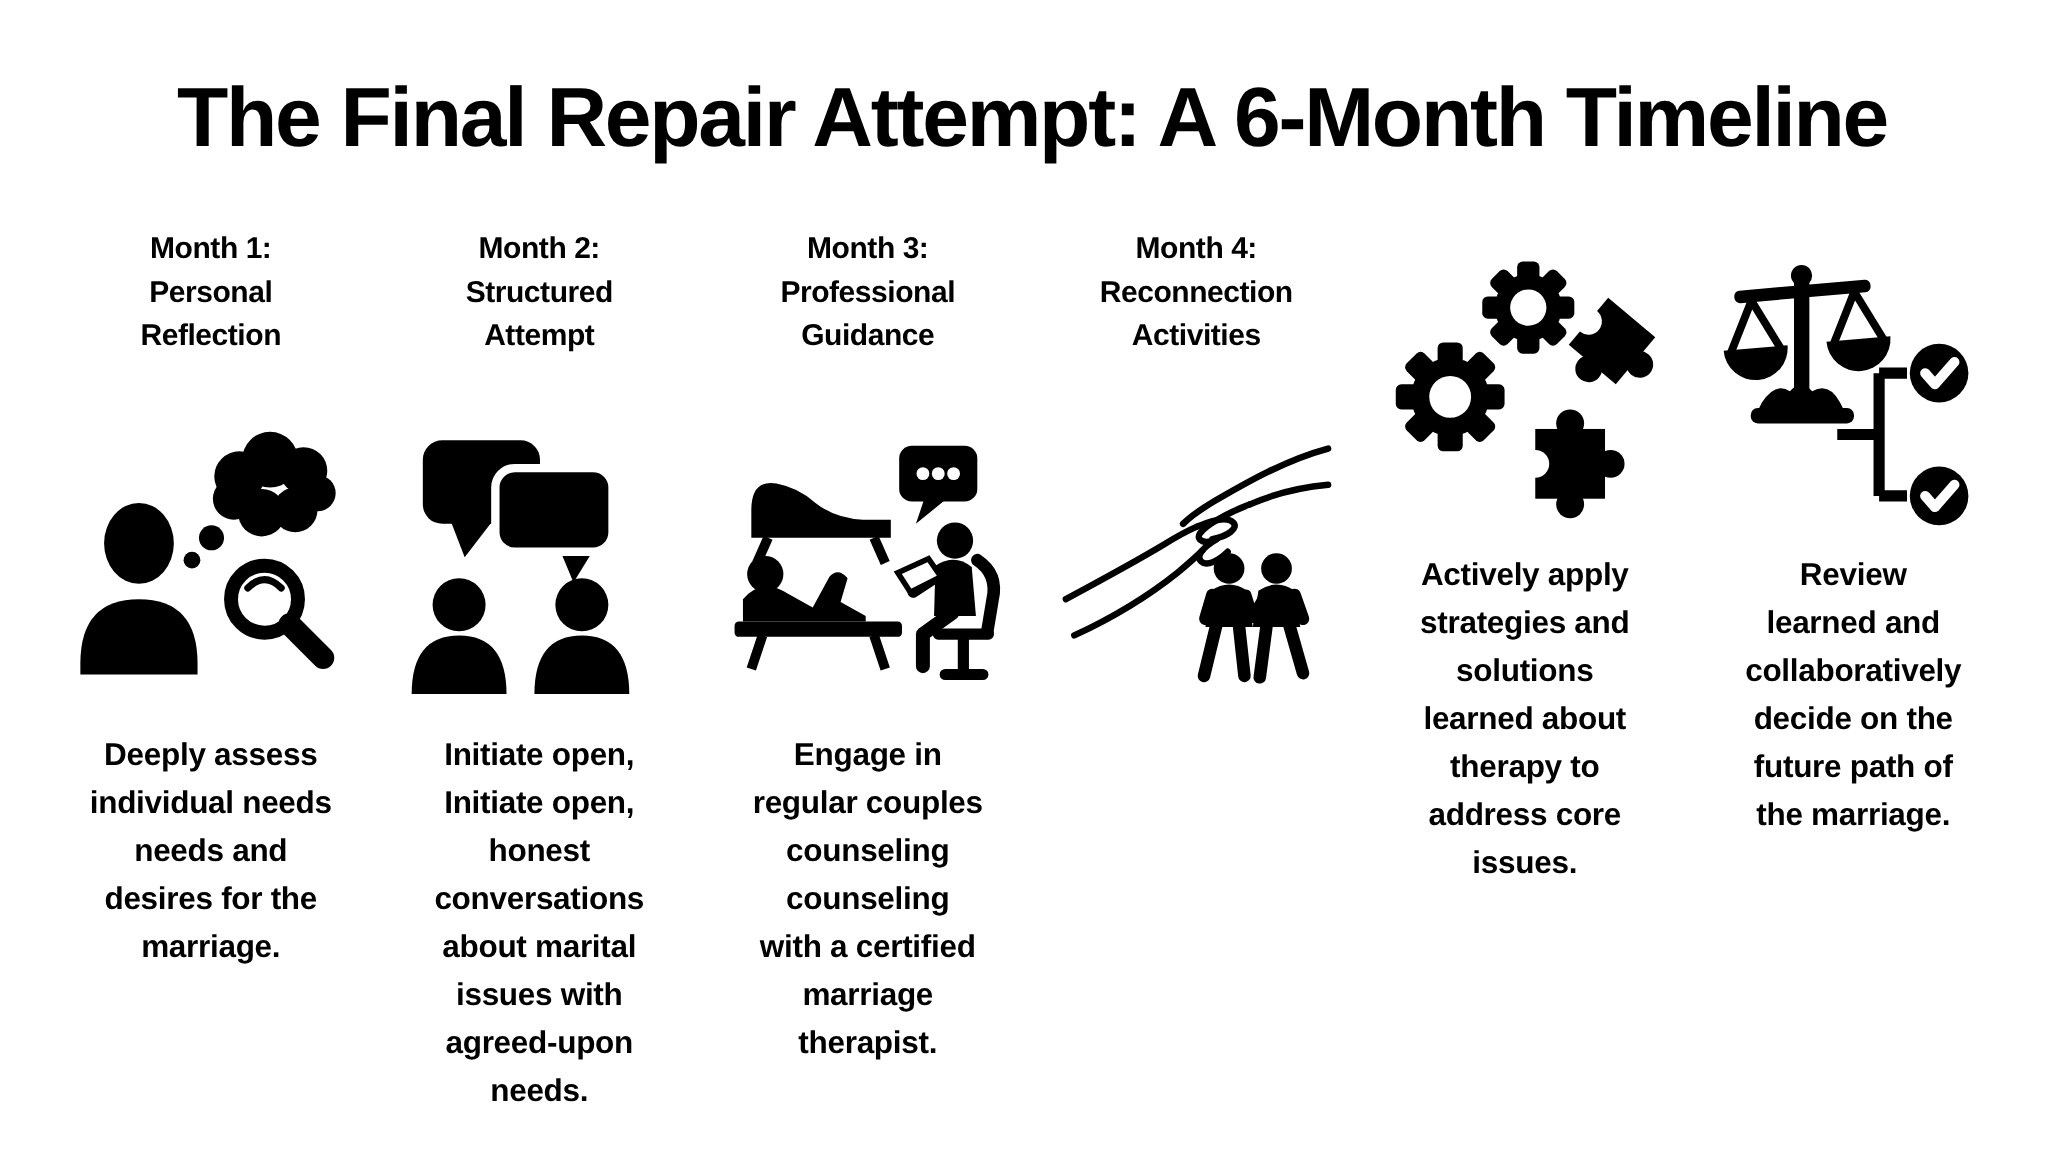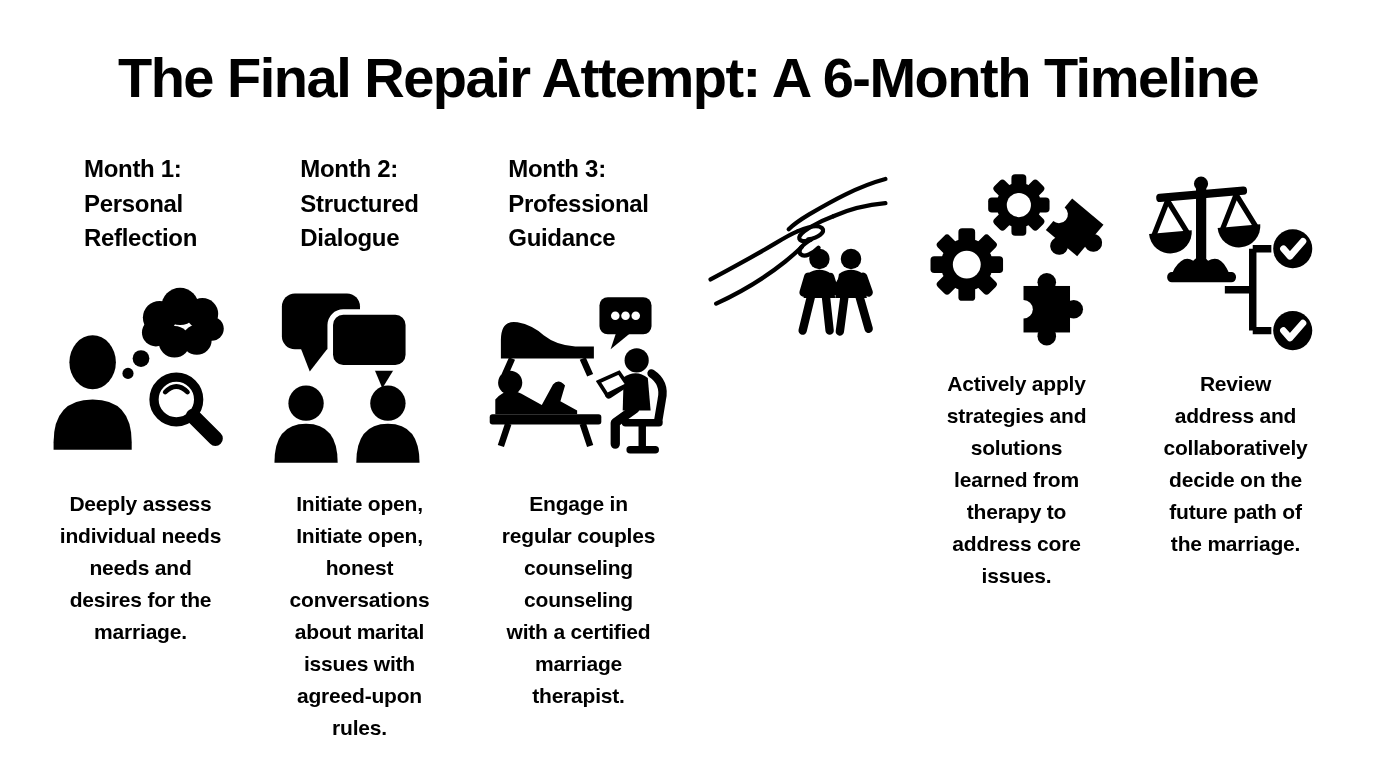--- a/index.html
+++ b/index.html
@@ -12,22 +12,22 @@
     padding-top: 46px; text-align: center;
     font-size: 56px; font-weight: 700; letter-spacing: -1.5px;
     line-height: 1.15; color: #000;
   }
   .grid {
     display: grid; grid-template-columns: repeat(6, 1fr);
     padding: 0 34px; margin-top: 42px; column-gap: 6px;
   }
   .column { display: flex; flex-direction: column; align-items: center; }
   .heading {
-    height: 120px; text-align: left; white-space: pre-line;
-    font-size: 24px; font-weight: 700; line-height: 1.43; letter-spacing: -0.3px;
+    height: 120px; text-align: center; white-space: pre-line;
+    font-size: 20px; font-weight: 700; line-height: 1.43; letter-spacing: -0.3px;
   }
   .iconbox {
     width: 190px; height: 198px; margin-top: 8px;
     display: flex; align-items: center; justify-content: center;
   }
   .iconbox svg { width: 186px; height: 186px; }
   .desc {
     margin-top: 10px; text-align: center; white-space: pre-line;
     font-size: 21px; font-weight: 700; line-height: 1.52; letter-spacing: -0.2px;
   }
@@ -68,41 +68,41 @@
       <div class="desc">Deeply assess
 individual needs
 needs and
 desires for the
 marriage.</div>
     </div>
 
     <div class="column">
       <div class="heading">Month 2:
 Structured
-Dialogue</div>
+Attempt</div>
       <div class="iconbox">
         <svg viewBox="0 0 100 100" aria-hidden="true">
           <path d="M18,33 L23,46 L33,33 Z" fill="#000"></path>
           <rect x="8" y="4" width="42" height="30" rx="7" fill="#000"></rect>
           <path d="M57,43 L62,55 L70,42 Z" fill="#000"></path>
           <rect x="34" y="14" width="42" height="30" rx="7" fill="#000" stroke="#fff" stroke-width="3"></rect>
           <circle cx="21" cy="63" r="9.5" fill="#000"></circle>
           <path d="M4,95 Q4,74 21,74 Q38,74 38,95 Z" fill="#000"></path>
           <circle cx="65" cy="63" r="9.5" fill="#000"></circle>
           <path d="M48,95 Q48,74 65,74 Q82,74 82,95 Z" fill="#000"></path>
         </svg>
       </div>
       <div class="desc">Initiate open,
 Initiate open,
 honest
 conversations
 about marital
 issues with
 agreed-upon
-rules.</div>
+needs.</div>
     </div>
 
     <div class="column">
       <div class="heading">Month 3:
 Professional
 Guidance</div>
       <div class="iconbox">
         <svg viewBox="0 0 100 100" aria-hidden="true">
           <path d="M8,39 L8,29 Q8,18 17,19.5 Q25,21 31,26.5 Q38,32 48,32.5 L58,32.5 L58,39 Z" fill="#000"></path>
           <path d="M14,39 L10,48 M52,39 L56,48" stroke="#000" stroke-width="3.5" fill="none"></path>
@@ -127,20 +127,23 @@
       <div class="desc">Engage in
 regular couples
 counseling
 counseling
 with a certified
 marriage
 therapist.</div>
     </div>
 
     <div class="column">
+      <div class="heading">Month 4:
+Reconnection
+Activities</div>
       <div class="iconbox">
         <svg viewBox="0 0 100 100" aria-hidden="true">
           <g fill="none" stroke="#000" stroke-width="2.3" stroke-linecap="round">
             <path d="M97,7 C82,11 68,19 56,26 C51,29 47,32 45,34"></path>
             <path d="M97,20 C86,21 77,23.5 69,27"></path>
             <path d="M69,27 C61,30 53,34.5 51,37.5 C49.5,40 53,41.5 57,39.5"></path>
             <path d="M57,39.5 C52,42.5 49.5,45.5 51.5,47.5 C53.5,49.5 58,47 61,44"></path>
             <path d="M3,61 C16,54 28,47.5 38,41.5 C42,39 46.5,36.5 50,35"></path>
             <path d="M50,35 C56,32.5 61,31.5 63,33.5 C65,35.5 61,38.5 55.5,39.5"></path>
             <path d="M6,74 C20,67.5 33,59.5 43,51.5 C46,49 49.5,46 52,43.5"></path>
@@ -199,21 +202,21 @@
             <circle cx="0" cy="-14.5" r="5" fill="#000"></circle>
             <circle cx="14.5" cy="0" r="5" fill="#000"></circle>
             <circle cx="0" cy="14.5" r="5" fill="#000"></circle>
             <circle cx="-12.5" cy="0" r="5" fill="#fff"></circle>
           </g>
         </svg>
       </div>
       <div class="desc">Actively apply
 strategies and
 solutions
-learned from
+learned about
 therapy to
 address core
 issues.</div>
     </div>
 
     <div class="column">
       <div class="iconbox">
         <svg viewBox="0 0 100 100" aria-hidden="true">
           <g fill="#000">
             <g transform="rotate(-5 31 15)">
@@ -233,21 +236,21 @@
             <rect x="13" y="57" width="37" height="5.5" rx="2.5"></rect>
           </g>
           <path d="M44,66.5 L59,66.5 M59,44.5 L59,88.5 M59,44.5 L69,44.5 M59,88.5 L69,88.5" stroke="#000" stroke-width="4" fill="none"></path>
           <circle cx="80.5" cy="44.5" r="10.5" fill="#000"></circle>
           <path d="M75.5,44.5 L79,48.5 L86,40.5" stroke="#fff" stroke-width="3.6" fill="none" stroke-linecap="round" stroke-linejoin="round"></path>
           <circle cx="80.5" cy="88.5" r="10.5" fill="#000"></circle>
           <path d="M75.5,88.5 L79,92.5 L86,84.5" stroke="#fff" stroke-width="3.6" fill="none" stroke-linecap="round" stroke-linejoin="round"></path>
         </svg>
       </div>
       <div class="desc">Review
-address and
+learned and
 collaboratively
 decide on the
 future path of
 the marriage.</div>
     </div>
 
   </div>
 </div>
 
 </body></html>

